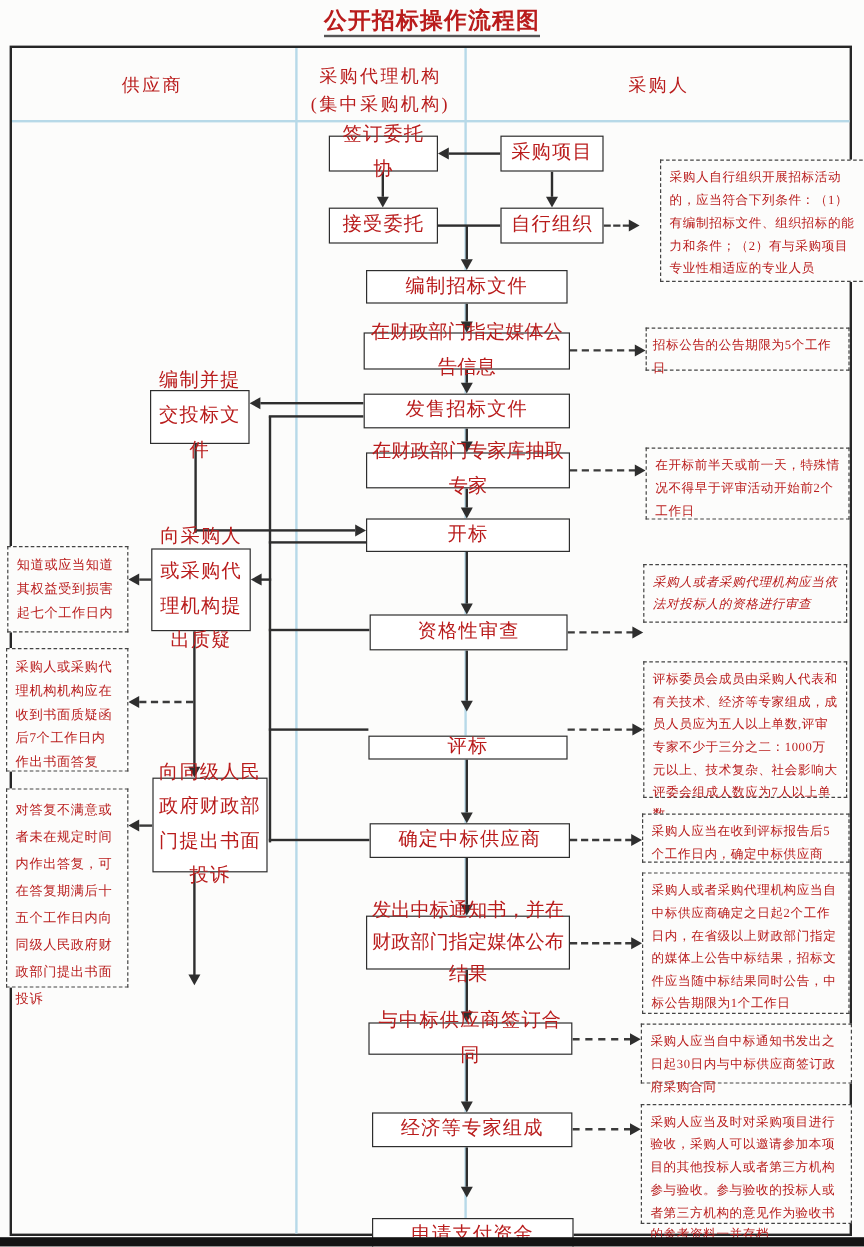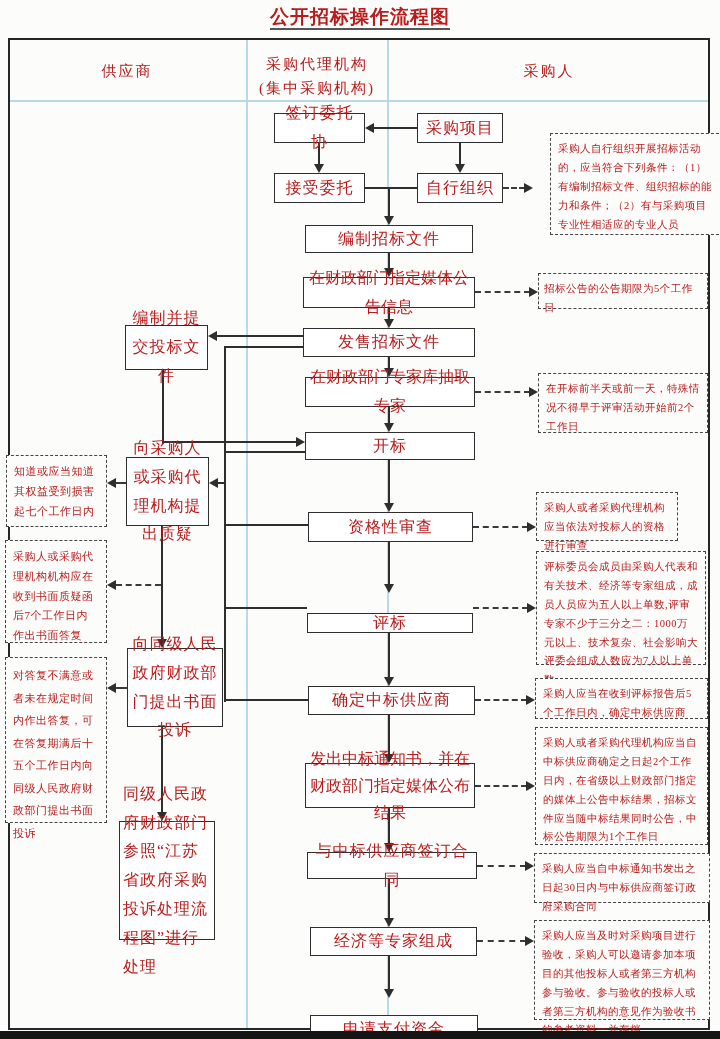--- a/index.html
+++ b/index.html
@@ -137,30 +137,29 @@
   <div class="fbox" style="left:307px;top:593px;width:166px;height:20px;margin-top:20px;">评标</div>
   <div class="fbox" style="left:308px;top:686px;width:167px;height:29px;">确定中标供应商</div>
   <div class="fbox" style="left:305px;top:763px;width:170px;height:45px;letter-spacing:0;line-height:1.7;">发出中标通知书，并在财政部门指定媒体公布结果</div>
   <div class="fbox" style="left:307px;top:852px;width:170px;height:27px;">与中标供应商签订合同</div>
   <div class="fbox" style="left:310px;top:927px;width:167px;height:29px;">经济等专家组成</div>
   <div class="fbox" style="left:310px;top:998px;width:168px;height:28px;margin-top:17px;">申请支付资金</div>
 
   <div class="fbox" style="left:125px;top:325px;width:83px;height:45px;">编制并提交投标文件</div>
   <div class="fbox" style="left:126px;top:457px;width:83px;height:69px;">向采购人或采购代理机构提出质疑</div>
   <div class="fbox" style="left:127px;top:648px;width:96px;height:79px;">向同级人民政府财政部门提出书面投诉</div>
-  <div class="fbox" style="left:119px;top:821px;width:96px;height:119px;text-align:left;">同级人民政府财政部门参照“江苏省政府采购投诉处理流程图”进行处理</div>
 
   <div class="note" style="left:6px;top:455px;width:101px;height:72px;font-size:11px;">知道或应当知道其权益受到损害起七个工作日内</div>
   <div class="note" style="left:5px;top:540px;width:102px;height:103px;font-size:11px;">采购人或采购代理机构机构应在收到书面质疑函后7个工作日内作出书面答复</div>
   <div class="note" style="left:5px;top:657px;width:102px;height:166px;font-size:11px;line-height:2.05;">对答复不满意或者未在规定时间内作出答复，可在答复期满后十五个工作日内向同级人民政府财政部门提出书面投诉</div>
 
   <div class="note" style="left:550px;top:133px;width:174px;height:102px;">采购人自行组织开展招标活动的，应当符合下列条件：（1）有编制招标文件、组织招标的能力和条件；（2）有与采购项目专业性相适应的专业人员</div>
   <div class="note" style="left:538px;top:273px;width:170px;height:36px;padding:6px 5px;">招标公告的公告期限为5个工作日</div>
   <div class="note" style="left:538px;top:373px;width:170px;height:60px;">在开标前半天或前一天，特殊情况不得早于评审活动开始前2个工作日</div>
-  <div class="note" style="left:536px;top:492px;width:142px;height:49px;">采购人或者采购代理机构应当依法对投标人的资格进行审查</div>
+  <div class="note" style="left:536px;top:470px;width:170px;height:49px;font-style:italic;">采购人或者采购代理机构应当依法对投标人的资格进行审查</div>
   <div class="note" style="left:536px;top:551px;width:170px;height:114px;">评标委员会成员由采购人代表和有关技术、经济等专家组成，成员人员应为五人以上单数,评审专家不少于三分之二：1000万元以上、技术复杂、社会影响大评委会组成人数应为7人以上单数</div>
   <div class="note" style="left:535px;top:678px;width:173px;height:41px;">采购人应当在收到评标报告后5个工作日内，确定中标供应商</div>
   <div class="note" style="left:535px;top:727px;width:173px;height:118px;">采购人或者采购代理机构应当自中标供应商确定之日起2个工作日内，在省级以上财政部门指定的媒体上公告中标结果，招标文件应当随中标结果同时公告，中标公告期限为1个工作日</div>
   <div class="note" style="left:534px;top:853px;width:176px;height:50px;">采购人应当自中标通知书发出之日起30日内与中标供应商签订政府采购合同</div>
   <div class="note" style="left:534px;top:920px;width:176px;height:100px;">采购人应当及时对采购项目进行验收，采购人可以邀请参加本项目的其他投标人或者第三方机构参与验收。参与验收的投标人或者第三方机构的意见作为验收书的参考资料一并存档</div>
 
   <div class="bbar"></div>
 </div>
 
 </body></html>

